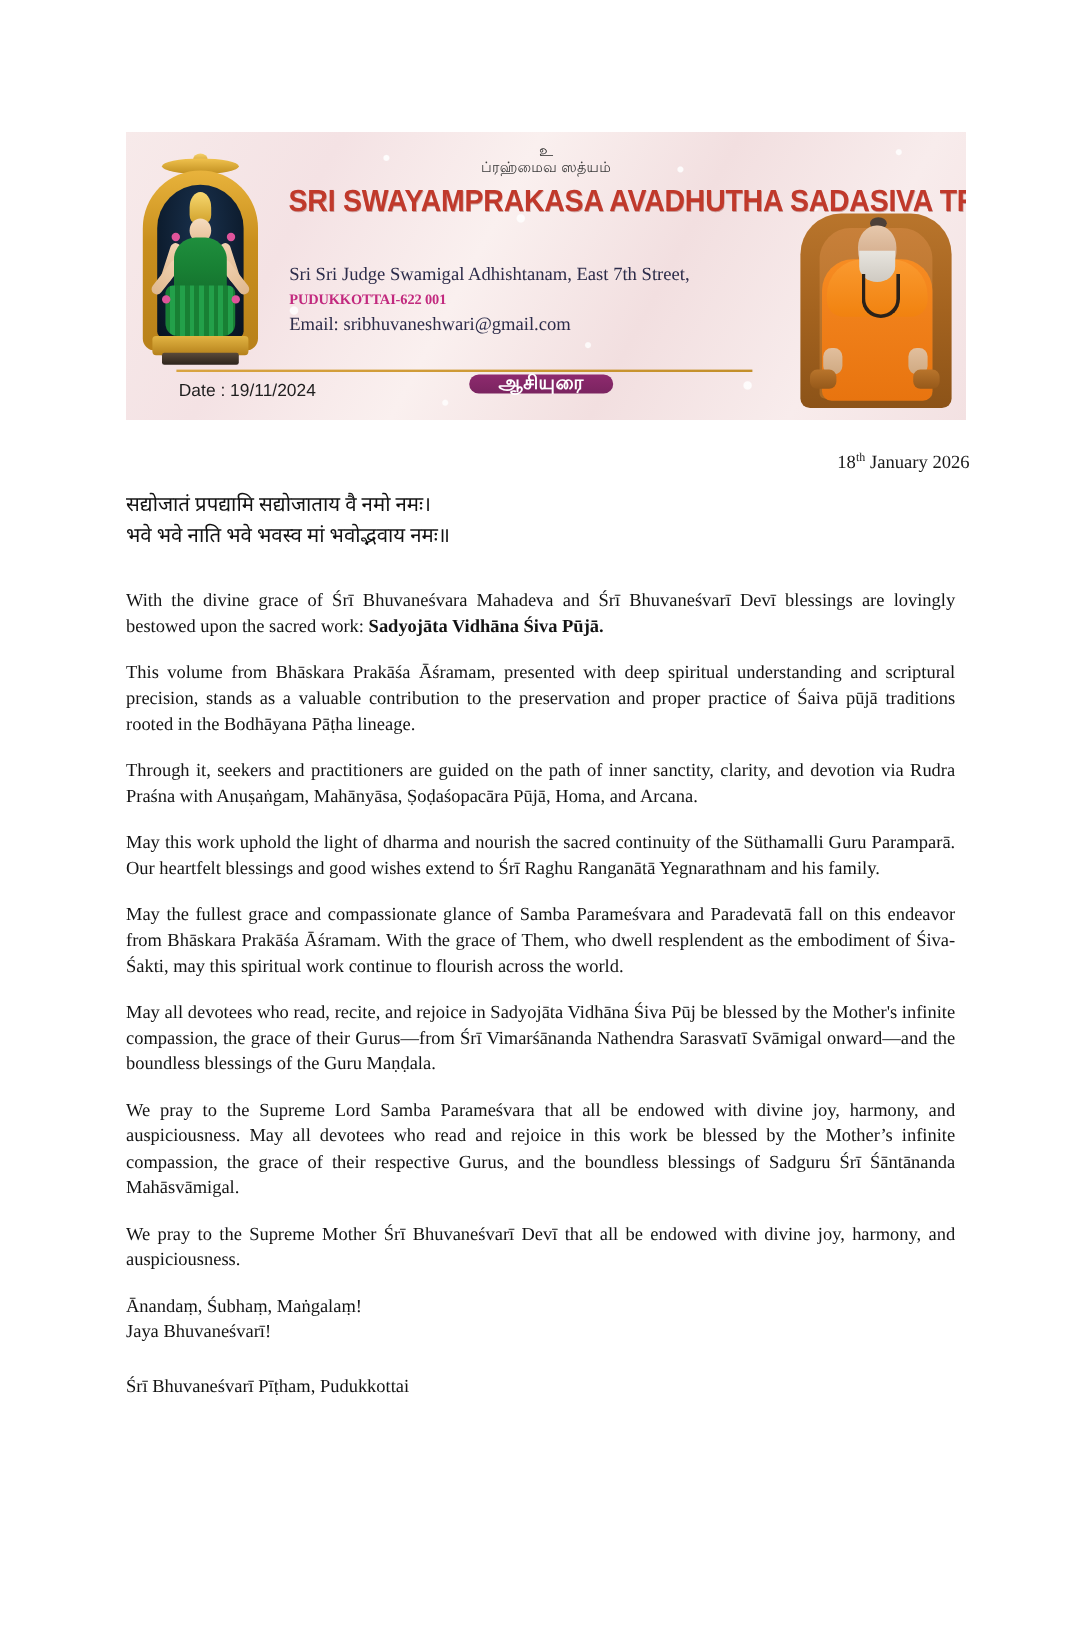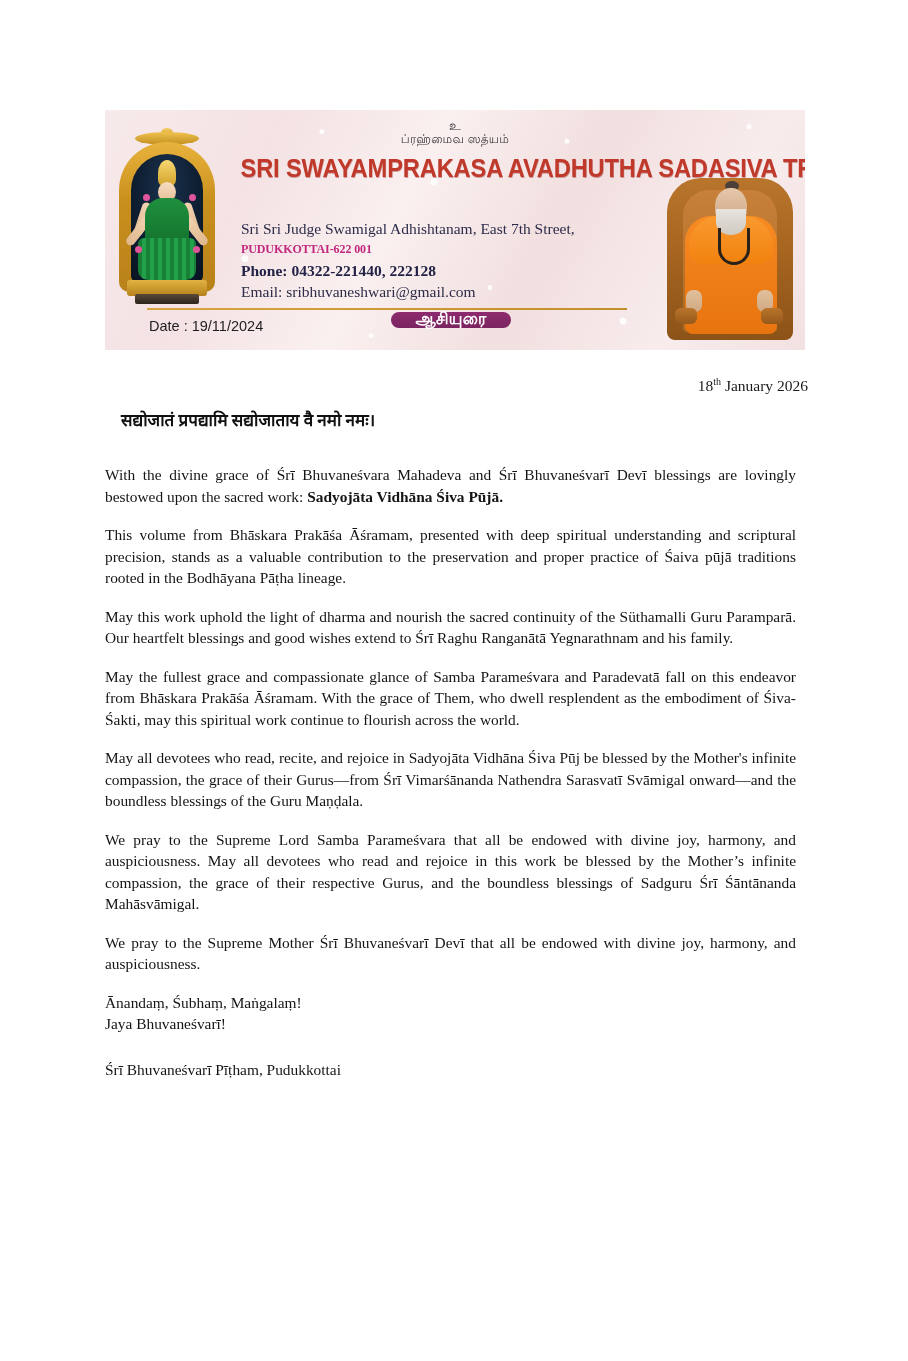--- a/index.html
+++ b/index.html
@@ -334,23 +334,22 @@
     margin-bottom: 12px;
   }
   .date-right sup {
     font-size: 10px;
     vertical-align: super;
   }
   .shloka {
     font-family: "Liberation Serif", "DejaVu Sans", serif;
     font-size: 17px;
     line-height: 26px;
-    margin: 0 0 30px 16px;
+    margin: 0 0 30px 0;
     color: #111;
-    font-weight: bold;
   }
   .shloka div { white-space: nowrap; }
 
   p.para {
     margin: 0 12px 17px 0;
     font-size: 15.4px;
     line-height: 21.5px;
     text-align: justify;
     color: #141414;
   }
@@ -407,40 +406,41 @@
         <div class="armrest r"></div>
     </div>
 
     <div class="om-mark">உ</div>
     <div class="tamil-motto">ப்ரஹ்மைவ ஸத்யம்</div>
     <div class="trust-name">SRI SWAYAMPRAKASA AVADHUTHA SADASIVA TRUST</div>
 
     <div class="addr-block">
       <div class="addr-line">Sri Sri Judge Swamigal Adhishtanam, East 7th Street,</div>
       <div class="addr-line place">PUDUKKOTTAI-622 001</div>
-      <div class="addr-line phone">Phone: 04322-221440, 222128</div>
       <div class="addr-line email">Email: sribhuvaneshwari@gmail.com</div>
     </div>
 
     <div class="banner-rule"></div>
     <div class="date-line">Date : 19/11/2024</div>
     <div class="asiyurai-btn">ஆசியுரை</div>
   </div>
 
   <div class="doc">
 
     <div class="date-right"><span>18</span><sup>th</sup><span> January 2026</span></div>
 
     <div class="shloka">
       <div>सद्योजातं प्रपद्यामि सद्योजाताय वै नमो नमः।</div>
+      <div>भवे भवे नाति भवे भवस्व मां भवोद्भवाय नमः॥</div>
     </div>
 
     <p class="para"><span>With the divine grace of Śrī Bhuvaneśvara Mahadeva and Śrī Bhuvaneśvarī Devī blessings are lovingly bestowed upon the sacred work: </span><b>Sadyojāta Vidhāna Śiva Pūjā.</b></p>
 
     <p class="para">This volume from Bhāskara Prakāśa Āśramam, presented with deep spiritual understanding and scriptural precision, stands as a valuable contribution to the preservation and proper practice of Śaiva pūjā traditions rooted in the Bodhāyana Pāṭha lineage.</p>
+    <p class="para">Through it, seekers and practitioners are guided on the path of inner sanctity, clarity, and devotion via Rudra Praśna with Anuṣaṅgam, Mahānyāsa, Ṣoḍaśopacāra Pūjā, Homa, and Arcana.</p>
     <p class="para">May this work uphold the light of dharma and nourish the sacred continuity of the Süthamalli Guru Paramparā. Our heartfelt blessings and good wishes extend to Śrī Raghu Ranganātā Yegnarathnam  and his family.</p>
     <p class="para">May the fullest grace and compassionate glance of Samba Parameśvara and Paradevatā fall on this endeavor from Bhāskara Prakāśa Āśramam. With the grace of Them, who dwell resplendent as the embodiment of Śiva-Śakti, may this spiritual work continue to flourish across the world.</p>
     <p class="para">May all devotees who read, recite, and rejoice in Sadyojāta Vidhāna Śiva Pūj be blessed by the Mother's infinite compassion, the grace of their Gurus—from Śrī Vimarśānanda Nathendra Sarasvatī Svāmigal onward—and the boundless blessings of the Guru Maṇḍala.</p>
     <p class="para">We pray to the Supreme Lord Samba Parameśvara that all be endowed with divine joy, harmony, and auspiciousness.  May all devotees who read and rejoice in this work be blessed by the Mother’s infinite compassion, the grace of their respective Gurus, and the boundless blessings of Sadguru Śrī  Śāntānanda Mahāsvāmigal.</p>
     <p class="para">We pray to the Supreme Mother Śrī Bhuvaneśvarī Devī that all be endowed with divine joy, harmony, and auspiciousness.</p>
 
     <p class="block">Ānandaṃ, Śubhaṃ, Maṅgalaṃ!</p>
     <p class="block">Jaya Bhuvaneśvarī!</p>
 
     <div class="gap-xl"></div>

